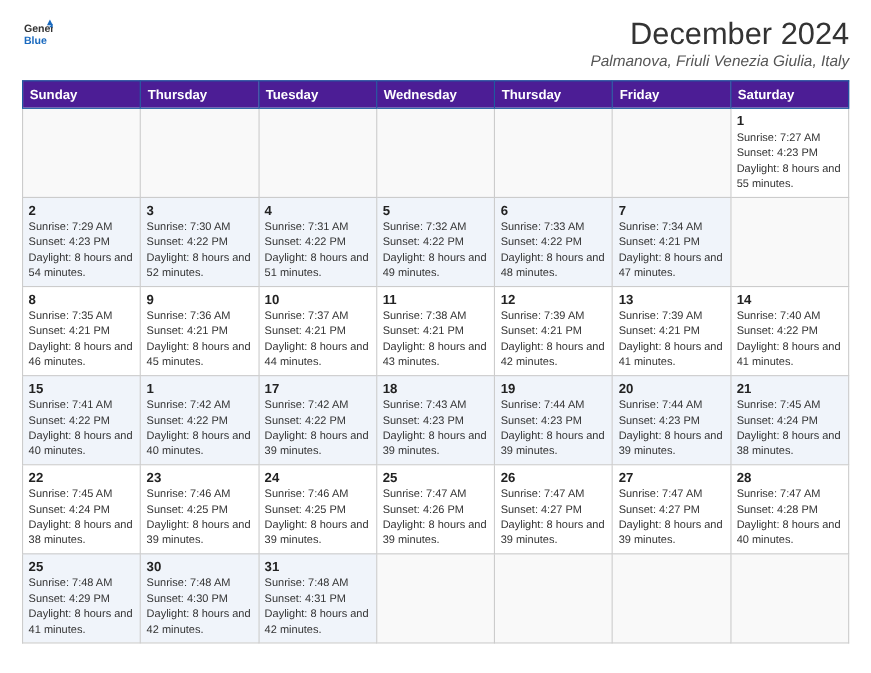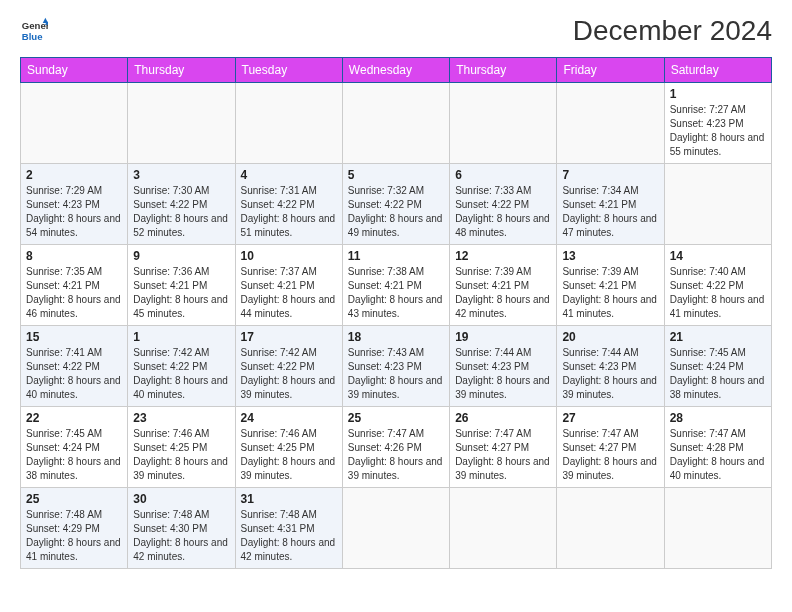--- a/index.html
+++ b/index.html
@@ -44,24 +44,24 @@
       font-size: 14px;
       color: #555;
       font-style: italic;
     }
     .calendar {
       width: 100%;
       border-collapse: collapse;
       font-size: 10.5px;
     }
     .calendar thead tr th {
-      background-color: #d946ef;
+      background-color: #4c1d95;
       color: #fff;
       font-size: 12px;
-      font-weight: normal;
+      font-weight: bold;
       padding: 5px 6px;
       text-align: left;
       border: 1px solid #1e5aa0;
     }
     .calendar tbody tr td {
       border: 1px solid #ccc;
       padding: 4px 5px;
       vertical-align: top;
       background: #fff;
       min-width: 100px;
@@ -93,20 +93,21 @@
     <div class="logo">
       <svg class="logo-icon" viewBox="0 0 32 32">
         <text x="2" y="15" font-size="11" font-weight="bold" fill="#333" font-family="Arial">General</text>
         <text x="2" y="27" font-size="11" font-weight="bold" fill="#1a6abf" font-family="Arial">Blue</text>
         <polygon points="26,8 32,8 29,2" fill="#1a6abf"></polygon>
         <polygon points="28,10 32,10 32,6" fill="#1a6abf"></polygon>
       </svg>
     </div>
     <div class="title-block">
       <div class="main-title">December 2024</div>
+      <div class="subtitle">Palmanova, Friuli Venezia Giulia, Italy</div>
     </div>
   </div>
 
   <table class="calendar">
     <thead>
       <tr>
 
       <th>Sunday</th>
           <th>Thursday</th>
           <th>Tuesday</th>

